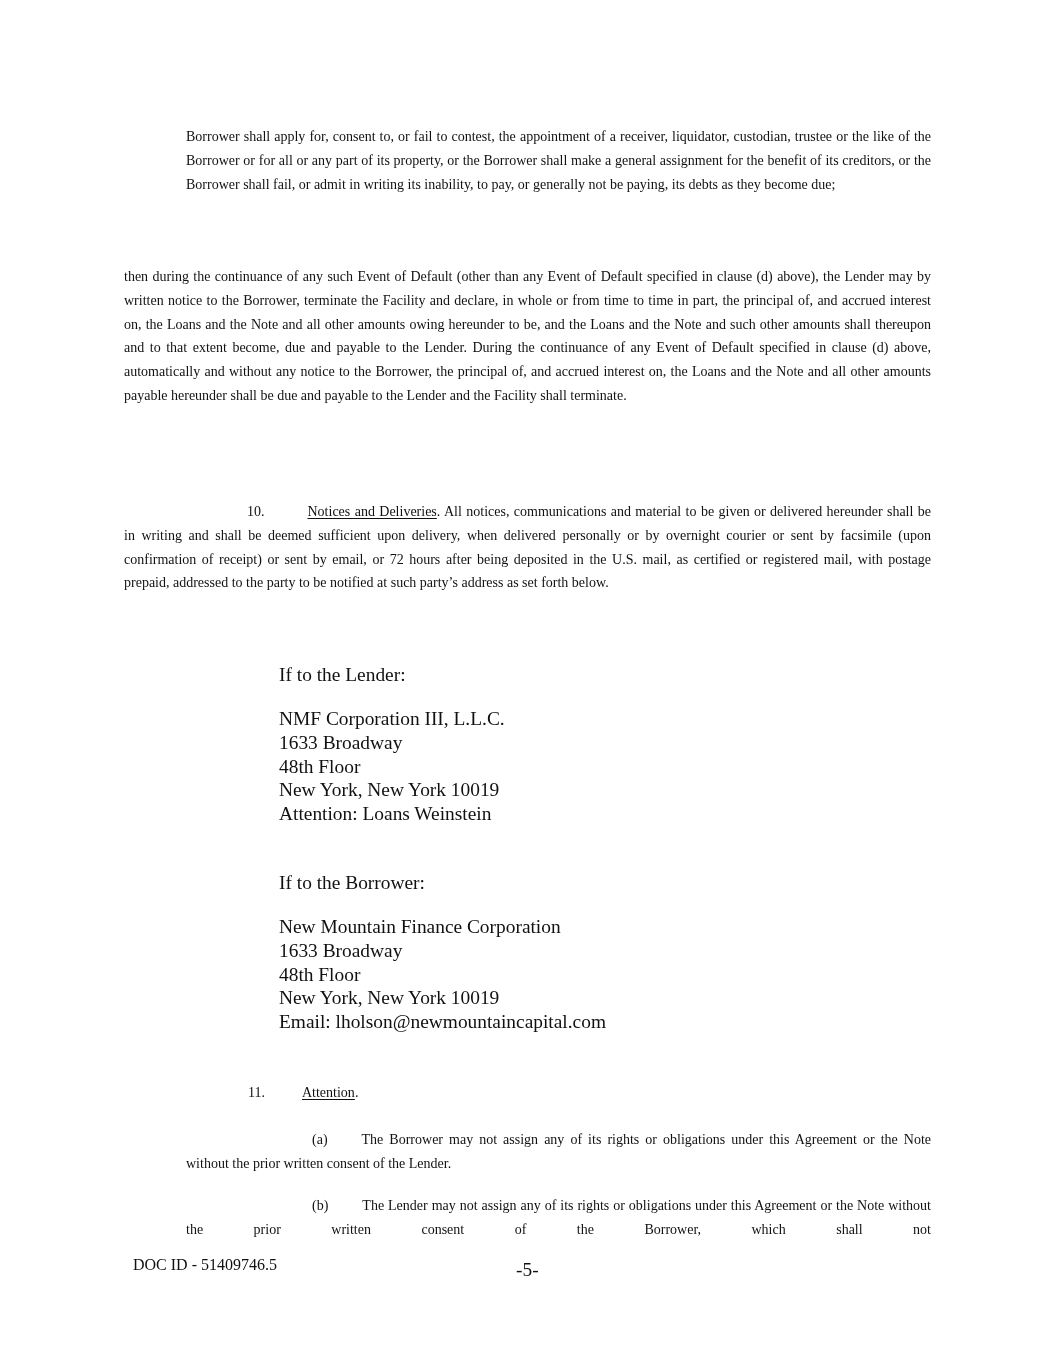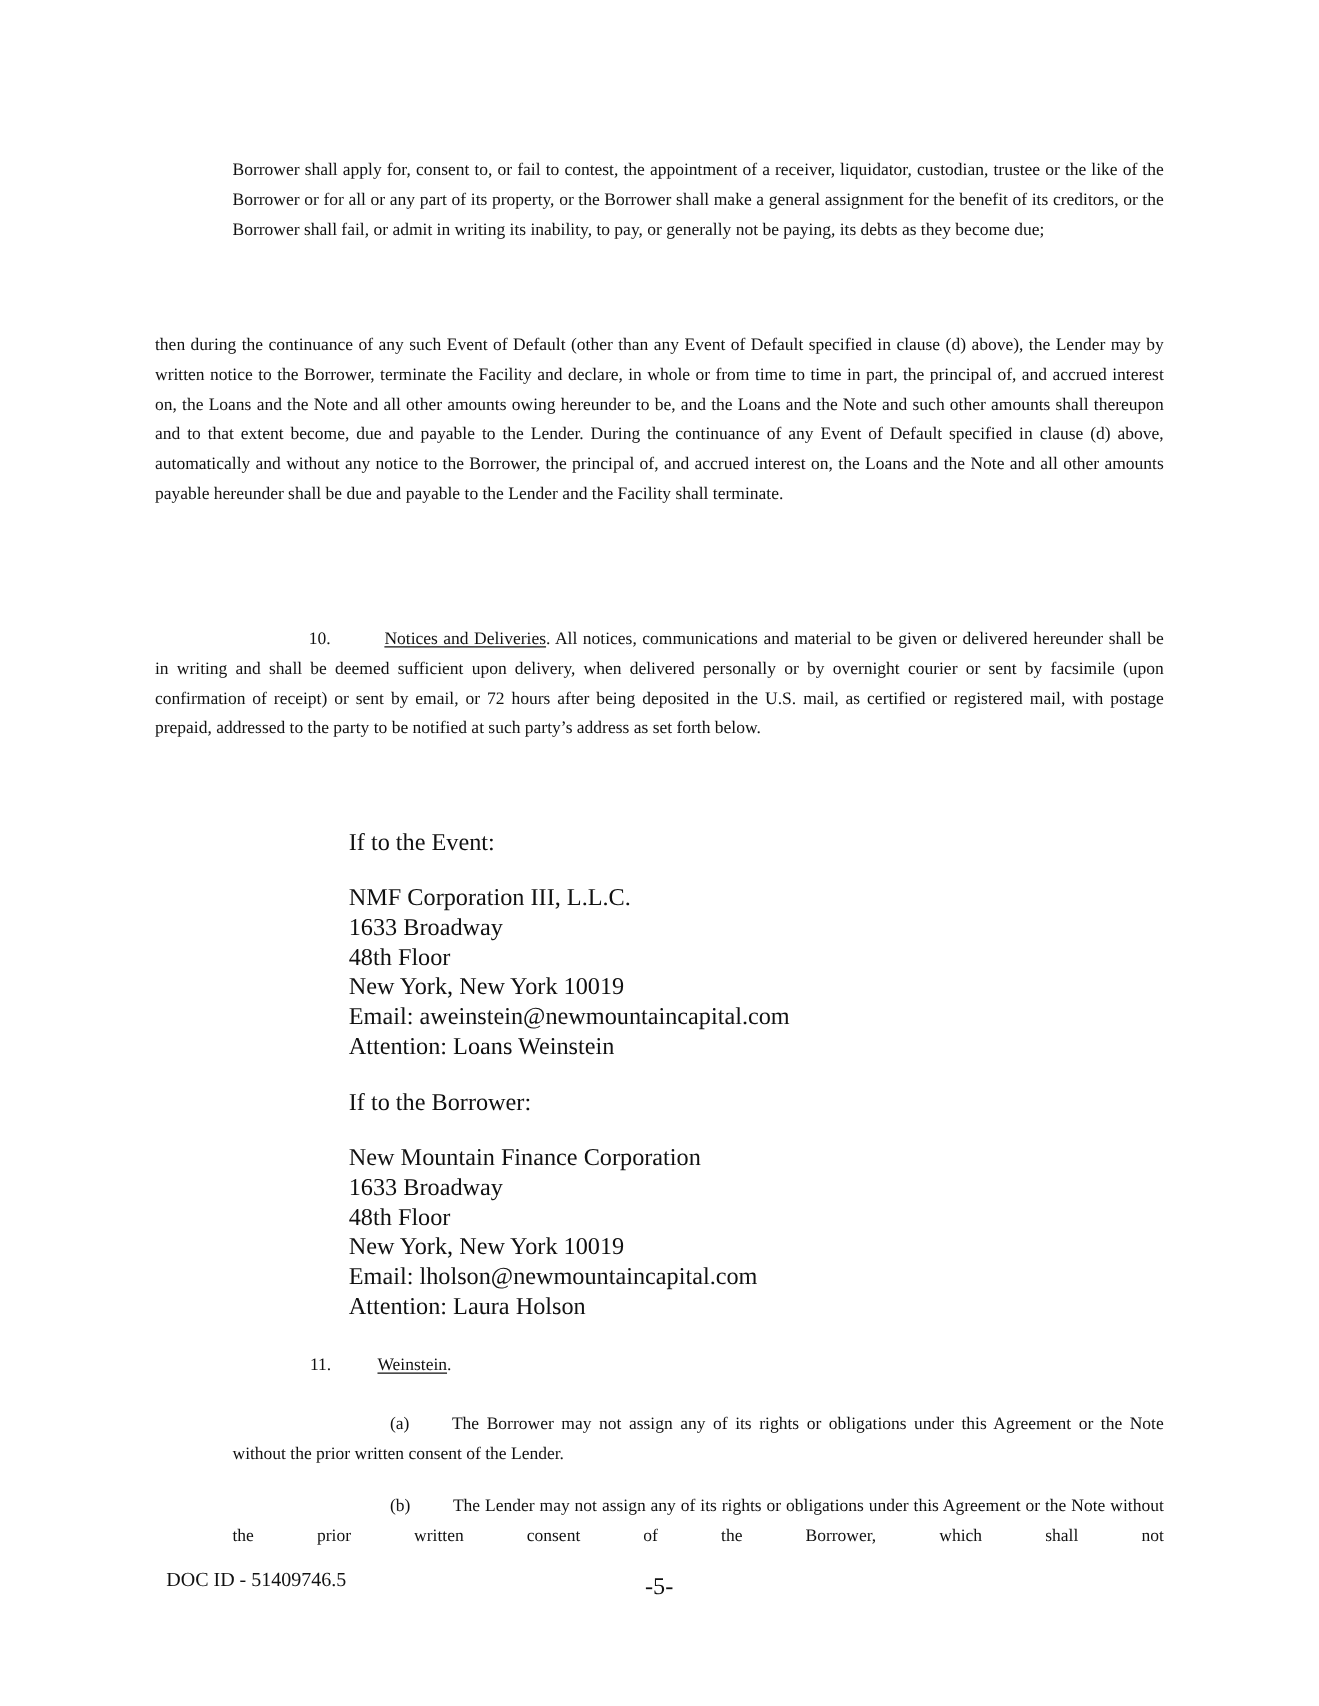--- a/index.html
+++ b/index.html
@@ -20,43 +20,41 @@
 <body>
 
 <div class="page">
 
   <div class="p indent-block last-left" style="top:125px;">Borrower shall apply for, consent to, or fail to contest, the appointment of a receiver, liquidator, custodian, trustee or the like of the Borrower or for all or any part of its property, or the Borrower shall make a general assignment for the benefit of its creditors, or the Borrower shall fail, or admit in writing its inability, to pay, or generally not be paying, its debts as they become due;</div>
 
   <div class="p full last-left" style="top:265px;">then during the continuance of any such Event of Default (other than any Event of Default specified in clause (d) above), the Lender may by written notice to the Borrower, terminate the Facility and declare, in whole or from time to time in part, the principal of, and accrued interest on, the Loans and the Note and all other amounts owing hereunder to be, and the Loans and the Note and such other amounts shall thereupon and to that extent become, due and payable to the Lender.  During the continuance of any Event of Default specified in clause (d) above, automatically and without any notice to the Borrower, the principal of, and accrued interest on, the Loans and the Note and all other amounts payable hereunder shall be due and payable to the Lender and the Facility shall terminate.</div>
 
   <div class="p full last-left" style="top:500px; text-indent:123px;"><span>10.</span><span style="display:inline-block;width:43px;"></span><span class="u">Notices and Deliveries</span><span>.  All notices, communications and material to be given or delivered hereunder shall be in writing and shall be deemed sufficient upon delivery, when delivered personally or by overnight courier or sent by facsimile (upon confirmation of receipt) or sent by email, or 72 hours after being deposited in the U.S. mail, as certified or registered mail, with postage prepaid, addressed to the party to be notified at such party’s address as set forth below.</span></div>
 
-  <div class="addr" style="top:663px;">If to the Event:</div>
+  <div class="addr" style="top:663px;">If to the Lender:</div>
 
   <div class="addr" style="top:707px;">
     <div>NMF Corporation III, L.L.C.</div>
     <div>1633 Broadway</div>
     <div>48th Floor</div>
     <div>New York, New York 10019</div>
-    <div>Email: aweinstein@newmountaincapital.com</div>
     <div>Attention: Loans Weinstein</div>
   </div>
 
   <div class="addr" style="top:871px;">If to the Borrower:</div>
 
   <div class="addr" style="top:915px;">
     <div>New Mountain Finance Corporation</div>
     <div>1633 Broadway</div>
     <div>48th Floor</div>
     <div>New York, New York 10019</div>
     <div>Email: lholson@newmountaincapital.com</div>
-    <div>Attention: Laura Holson</div>
   </div>
 
-  <div class="p" style="top:1081px; left:248px; white-space:nowrap;"><span>11.</span><span style="display:inline-block;width:37px;"></span><span class="u">Weinstein</span><span>.</span></div>
+  <div class="p" style="top:1081px; left:248px; white-space:nowrap;"><span>11.</span><span style="display:inline-block;width:37px;"></span><span class="u">Attention</span><span>.</span></div>
 
   <div class="p indent-block last-left" style="top:1128px; text-indent:126px;"><span>(a)</span><span style="display:inline-block;width:34px;"></span><span>The Borrower may not assign any of its rights or obligations under this Agreement or the Note without the prior written consent of the Lender.</span></div>
 
   <div class="p indent-block" style="top:1194px; text-indent:126px; text-align-last:justify;"><span>(b)</span><span style="display:inline-block;width:34px;"></span><span>The Lender may not assign any of its rights or obligations under this Agreement or the Note without the prior written consent of the Borrower, which shall not</span></div>
 
   <div class="footer-id">DOC ID - 51409746.5</div>
   <div class="page-num">-5-</div>
 
 </div>
 

